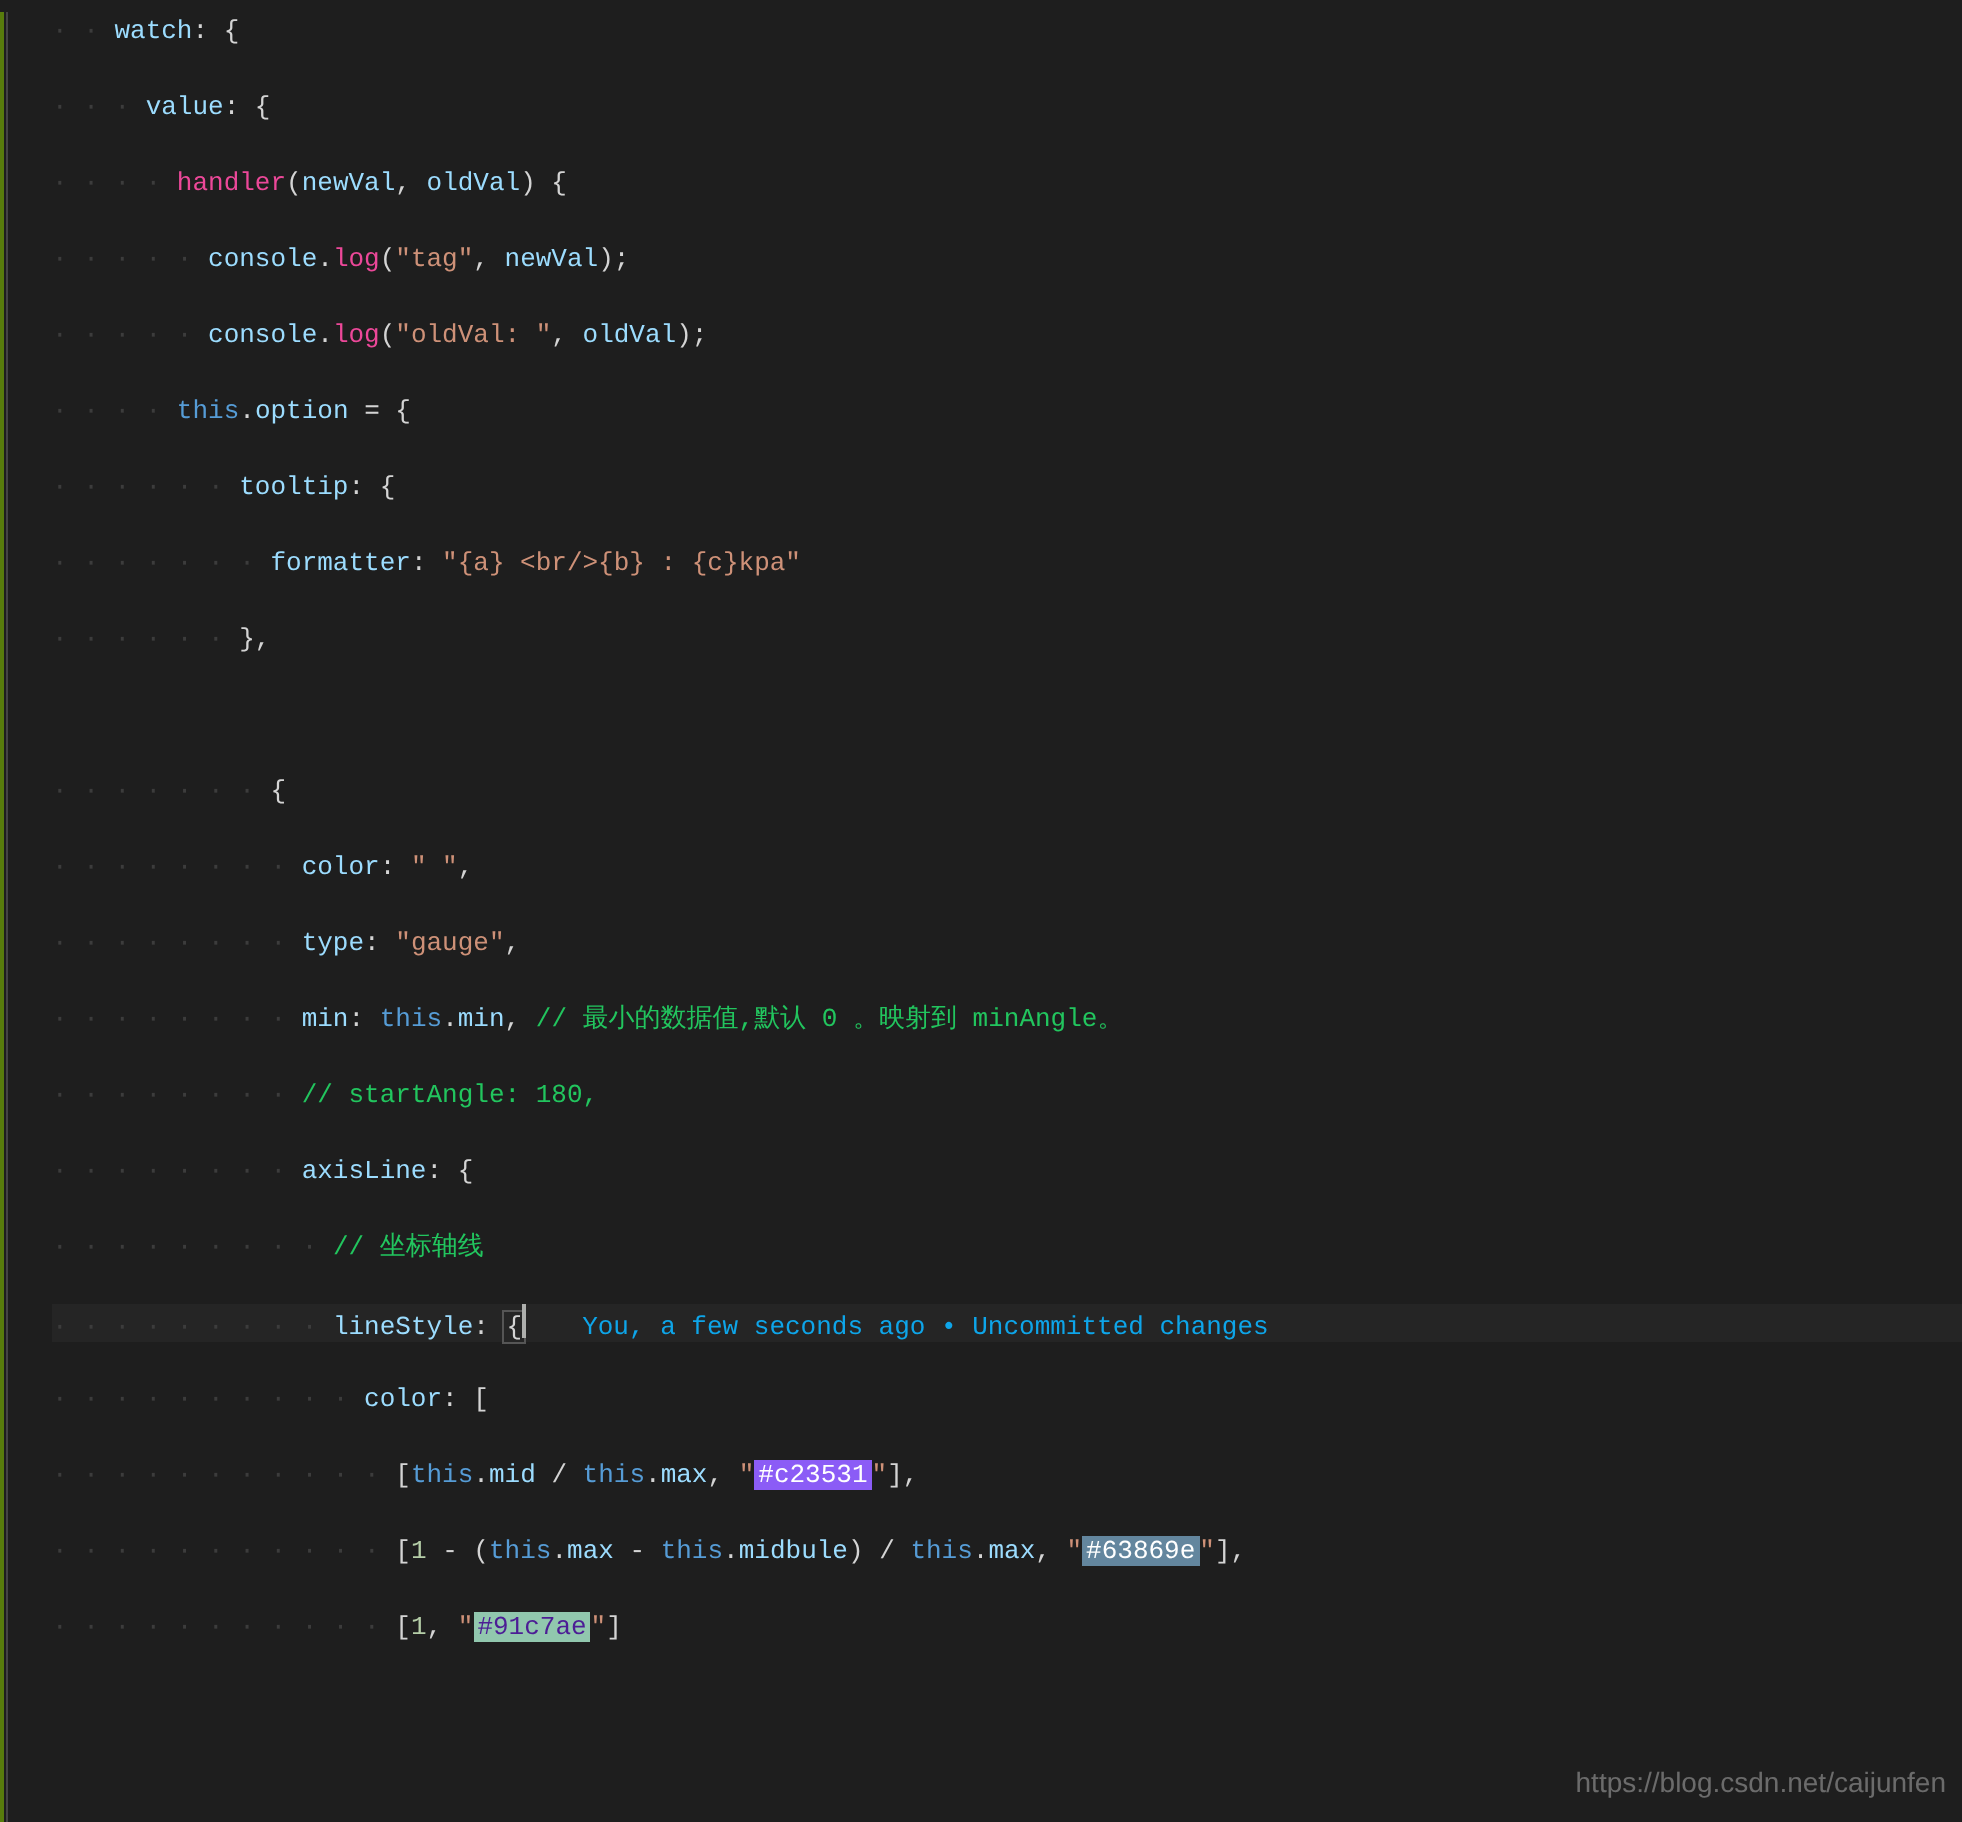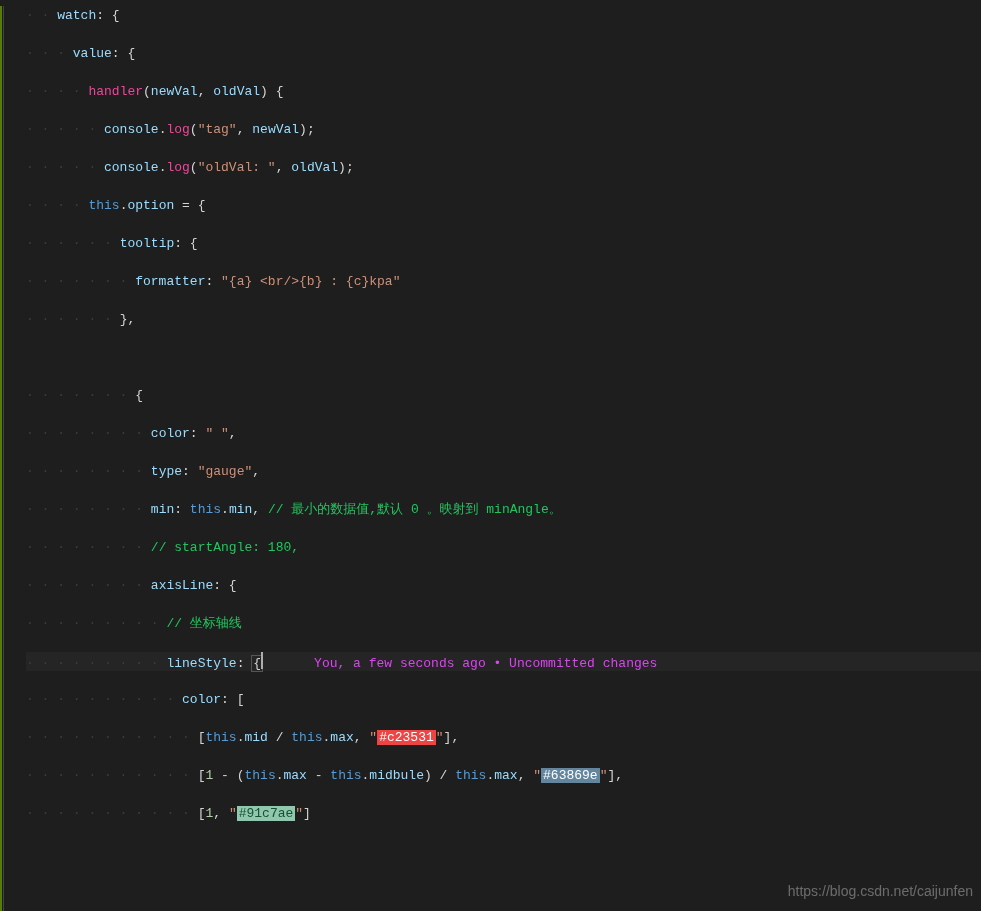--- a/index.html
+++ b/index.html
@@ -12,25 +12,25 @@
   .ind{color:#3c3c3c;}
   .prop{color:#9cdcfe;}
   .fn{color:#ec4899;margin-top:46px;}
   .param{color:#9cdcfe;margin-top:36px;}
   .this{color:#569cd6;}
   .num{color:#b5cea8;}
   .str{color:#ce9178;}
   .comm{color:#22c55e;}
   .pl{color:#d4d4d4;}
   .hex{padding:0 2px;}
-  .hex.red{background:#ef4444;color:#fff;}
+  .hex.red{background:#8b5cf6;color:#fff;}
   .hex.blue{background:#63869e;color:#fff;}
-  .hex.green{background:#91c7ae;color:#14532d;}
+  .hex.green{background:#91c7ae;color:#4c1d95;}
   .cursor{display:inline-block;border:1px solid #aeafad;height:15px;width:0;margin-left:-1px;vertical-align:-2px;}
-  .blame-txt{color:#d946ef;margin-left:51px;}
+  .blame-txt{color:#0ea5e9;margin-left:28px;}
   .brmatch{border:1px solid #555;padding:0 1px;margin:-1px;}
   .watermark{position:absolute;right:8px;bottom:10px;color:#c8c8c8;opacity:0.45;font-family:Arial,sans-serif;font-size:14px;margin-top:45px;}
 </style>
 </head>
 <body>
 
 <div class="editor">
 <div class="gutter"></div>
 <div class="gutter2"></div>
 <pre class="code"><span class="line"><span class="ind">· · </span><span class="prop">watch</span><span class="pl">: {</span></span>

